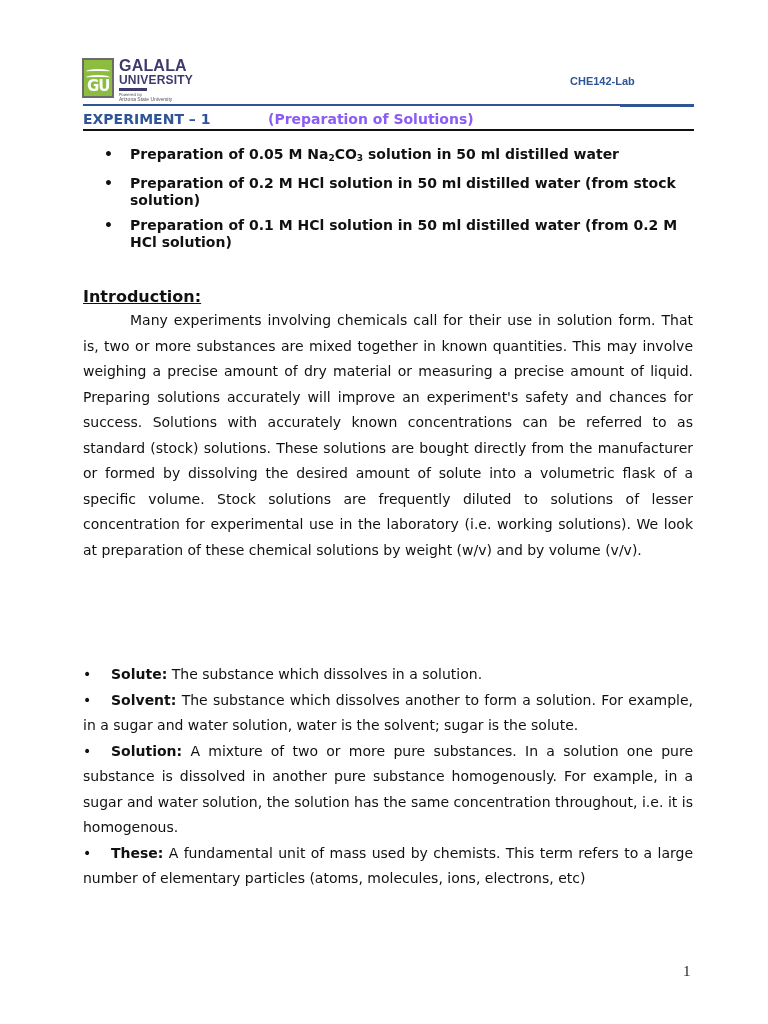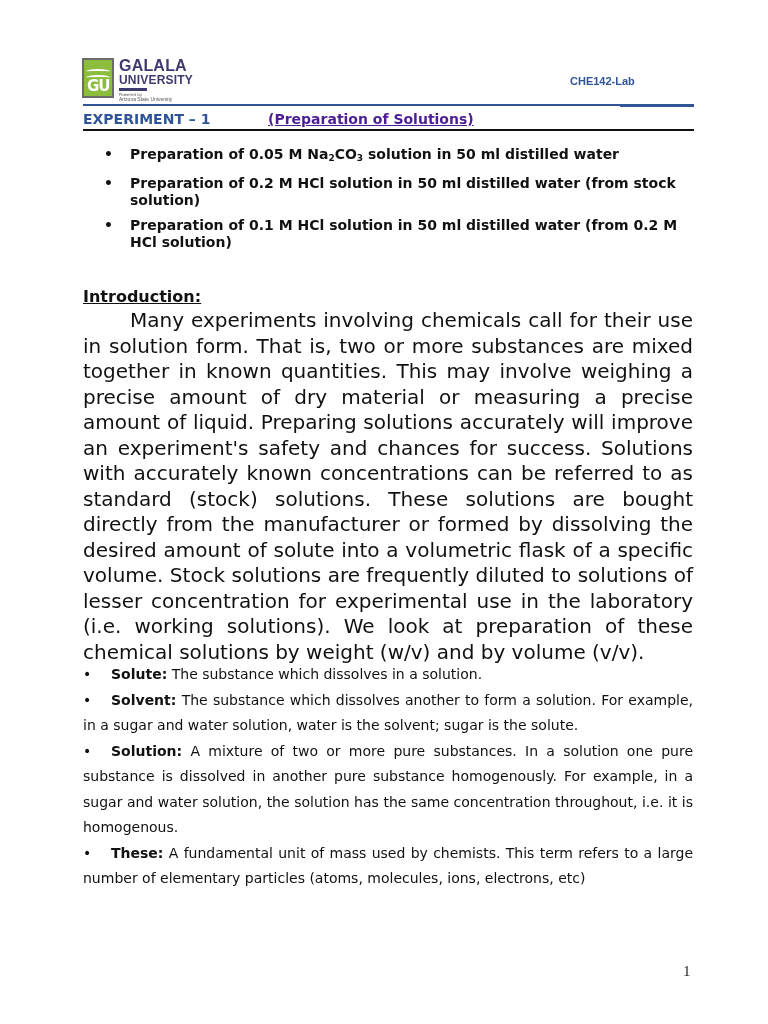--- a/index.html
+++ b/index.html
@@ -26,34 +26,34 @@
     .logo-text .l4 { font-size: 5px; color: #555; font-family: "Liberation Sans", sans-serif; }
 
     .course { position: absolute; left: 570px; top: 75px; font-family: "Liberation Sans", sans-serif;
               font-size: 11px; font-weight: bold; color: #2f5597; }
 
     .rule-blue { position: absolute; left: 83px; top: 104px; width: 611px; height: 2px; background: #2f5597; }
     .rule-blue-thick { position: absolute; left: 620px; top: 104px; width: 74px; height: 3px; background: #2f5597; }
 
     .exp-line { position: absolute; left: 83px; top: 111px; font-weight: bold; font-size: 14px; }
     .exp-num { color: #2f5597; }
-    .exp-title { position: absolute; left: 185px; top: 0; white-space: nowrap; color: #4c1d95; text-decoration: underline; }
+    .exp-title { position: absolute; left: 185px; top: 0; white-space: nowrap; color: #8b5cf6; }
     .rule-black { position: absolute; left: 83px; top: 129px; width: 611px; height: 2px; background: #111; }
 
     
     .objectives { position: absolute; left: 104px; top: 146px; width: 590px; margin: 0; padding: 0;
                   list-style: none; font-weight: bold; font-size: 14px; line-height: 17px; }
     .objectives li { position: relative; padding-left: 26px; margin-bottom: 8px; }
     .objectives li .bullet { position: absolute; left: 0; top: 0; }
     .sub { font-size: 9px; vertical-align: -2px; }
 
     
     .section-heading { position: absolute; left: 83px; top: 287px; font-weight: bold; font-size: 16px;
                        text-decoration: underline; }
-    .intro { position: absolute; left: 83px; top: 308px; width: 610px; margin: 0; font-size: 20px;
+    .intro { position: absolute; left: 83px; top: 308px; width: 610px; margin: 0; font-size: 14px;
              line-height: 25.5px; text-align: justify; text-indent: 47px; }
     .recall { position: absolute; left: 83px; top: 635px; font-weight: bold; font-style: italic;
               font-size: 14px; text-decoration: underline; }
     .defs { position: absolute; left: 83px; top: 662px; width: 610px; font-size: 14px; line-height: 25.5px; }
     .def { text-align: justify; margin: 0; }
     .def .bullet { display: inline-block; width: 28px; }
     .def .term { font-weight: bold; }
 
     .page-num { position: absolute; left: 683px; top: 963px; font-family: "Liberation Serif", serif;
                 font-size: 15px; color: #222; }

